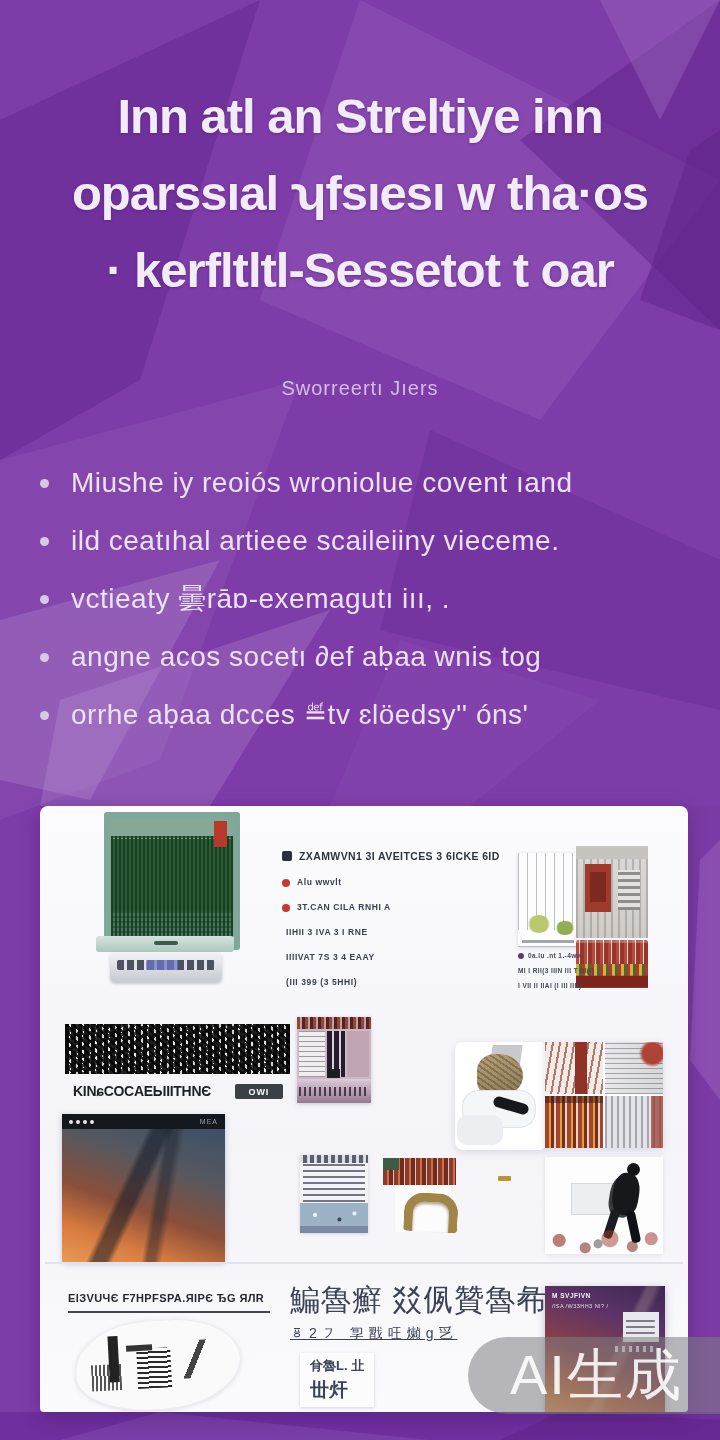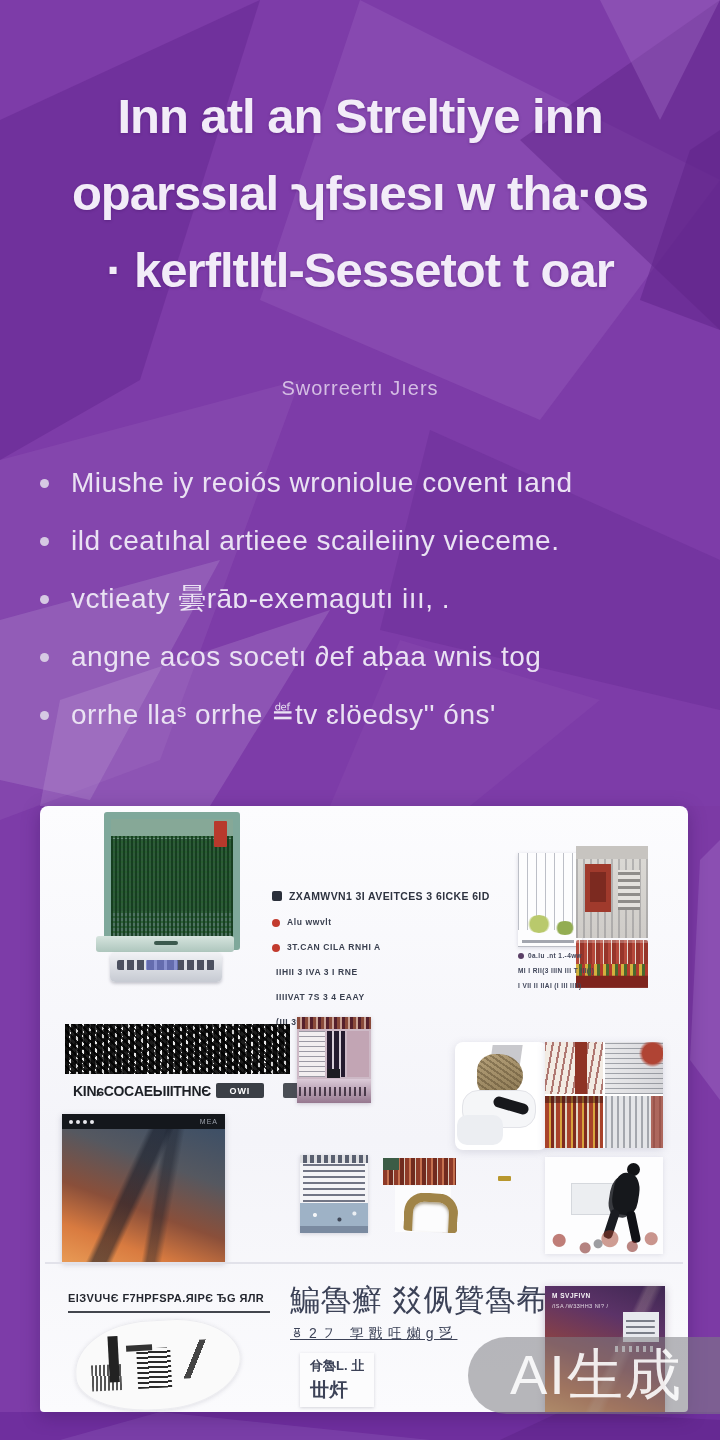--- a/index.html
+++ b/index.html
@@ -57,21 +57,21 @@
     left:70px;top:146px;width:112px;height:30px;border-radius:5px;
     background:linear-gradient(180deg,#f2f3f6,#c6cad2);
     box-shadow:0 2px 3px rgba(60,60,80,.25);
   }
   .keyboard-bar .keys{
     position:absolute;top:8px;left:7px;right:7px;height:10px;border-radius:2px;
     background:repeating-linear-gradient(90deg,#4c5160 0 7px,#dfe2e8 7px 10px);
   }
   .keyboard-bar .keys-blue{position:absolute;top:8px;left:36px;width:32px;height:10px;background:rgba(108,118,200,.75);border-radius:1px;}
 
-  .center-block{left:232px;top:44px;width:218px;margin-top:40px;}
+  .center-block{left:242px;top:44px;width:218px;}
   .cb-head{display:flex;align-items:center;gap:7px;}
   .cb-head .sq{width:10px;height:10px;background:#2a2f3a;border-radius:2px;flex:0 0 auto;}
   .cb-head .htxt{font-size:10.5px;font-weight:700;color:#2e3340;letter-spacing:.4px;white-space:nowrap;}
   .cb-item{display:flex;align-items:flex-end;gap:7px;margin-top:15px;}
   .cb-item .rdot{width:8px;height:8px;border-radius:50%;background:#c23b2e;flex:0 0 auto;}
   .cb-item .itxt{font-size:8.5px;font-weight:700;color:#3a4050;letter-spacing:.6px;white-space:nowrap;}
   .cb-item.plain{padding-left:4px;}
 
   .sketch-tile{
     left:478px;top:47px;width:64px;height:94px;background:#fdfdfe;
@@ -113,21 +113,21 @@
   .rt-line .ttxt{font-size:6.5px;font-weight:700;color:#40465a;letter-spacing:.4px;white-space:nowrap;}
 
   
   .noise-banner{
     left:25px;top:218px;width:225px;height:50px;
     background:
       repeating-linear-gradient(45deg,rgba(0,0,0,.85) 0 2px,transparent 2px 5px),
       repeating-linear-gradient(-38deg,rgba(10,10,10,.8) 0 3px,transparent 3px 7px),
       repeating-linear-gradient(90deg,#101010 0 4px,#e8e8e8 4px 6px,#1c1c1c 6px 11px,#cfcfcf 11px 13px);
   }
-  .king-row{left:33px;top:277px;display:flex;align-items:flex-start;gap:5px;}
+  .king-row{left:33px;top:277px;display:flex;align-items:flex-end;gap:24px;}
   .king-label{font-size:14px;font-weight:700;color:#1d2026;letter-spacing:-.3px;white-space:nowrap;}
   .king-btn{width:48px;height:15px;background:#3b3f46;border-radius:2px;color:#fff;
     font-size:9px;font-weight:700;display:flex;align-items:center;justify-content:center;letter-spacing:1px;}
   .king-btn2{width:26px;height:15px;background:#4a4e55;border-radius:2px;margin-left:14px;}
   .browser-tile{left:22px;top:308px;width:163px;height:148px;box-shadow:0 2px 6px rgba(60,60,90,.25);}
   .browser-bar{height:15px;background:#14171c;display:flex;align-items:center;padding:0 7px;gap:3px;}
   .browser-bar .bdot{width:4px;height:4px;border-radius:50%;background:#e8e8ec;}
   .browser-bar .bmenu{margin-left:auto;font-size:7px;color:#9ba0ab;letter-spacing:1px;}
   .browser-body{
     height:133px;
@@ -301,21 +301,21 @@
   <li>
       <span class="dot"></span>
       <span class="btxt">vctieaty 曇rāɒ-exemagutı iıı, .</span>
     </li>
   <li>
       <span class="dot"></span>
       <span class="btxt">angne acos socetı ∂ef aḅaa wnis tog</span>
     </li>
   <li>
       <span class="dot"></span>
-      <span class="btxt">orrhe llaˢ orrhe ≝tv ɛlöedsy'' óns'</span>
+      <span class="btxt">orrhe aḅaa dcces ≝tv ɛlöedsy'' óns'</span>
     </li>
 </ul>
 
 <div class="panel">
 
   <div class="tile green-display">
     <span class="red-label"></span>
   </div>
   <div class="tile green-shelf">
       <i></i>

